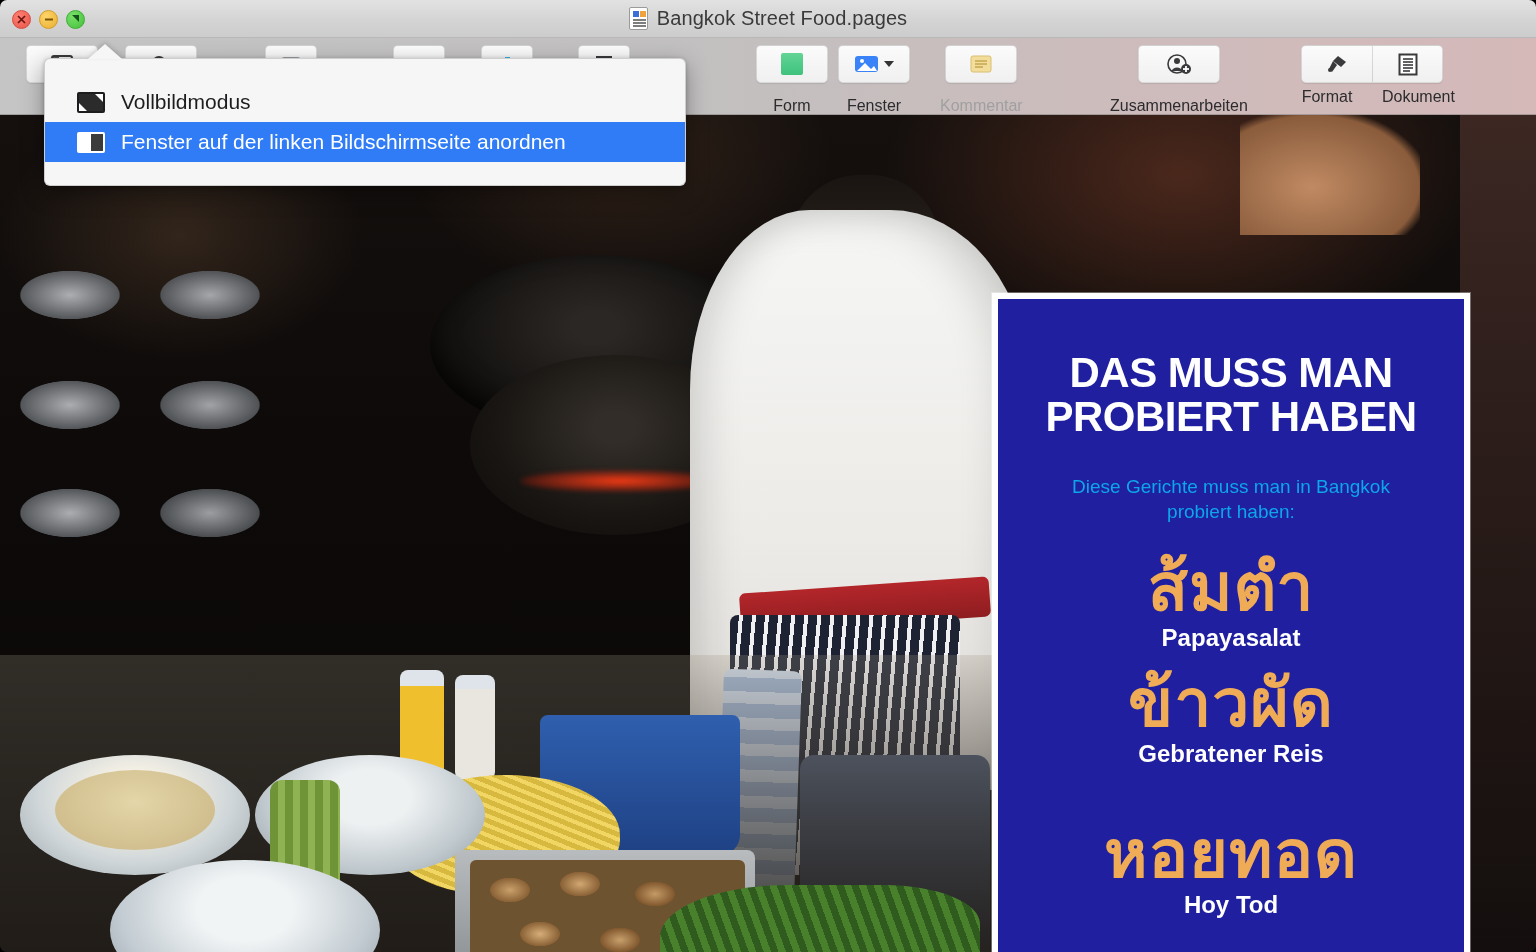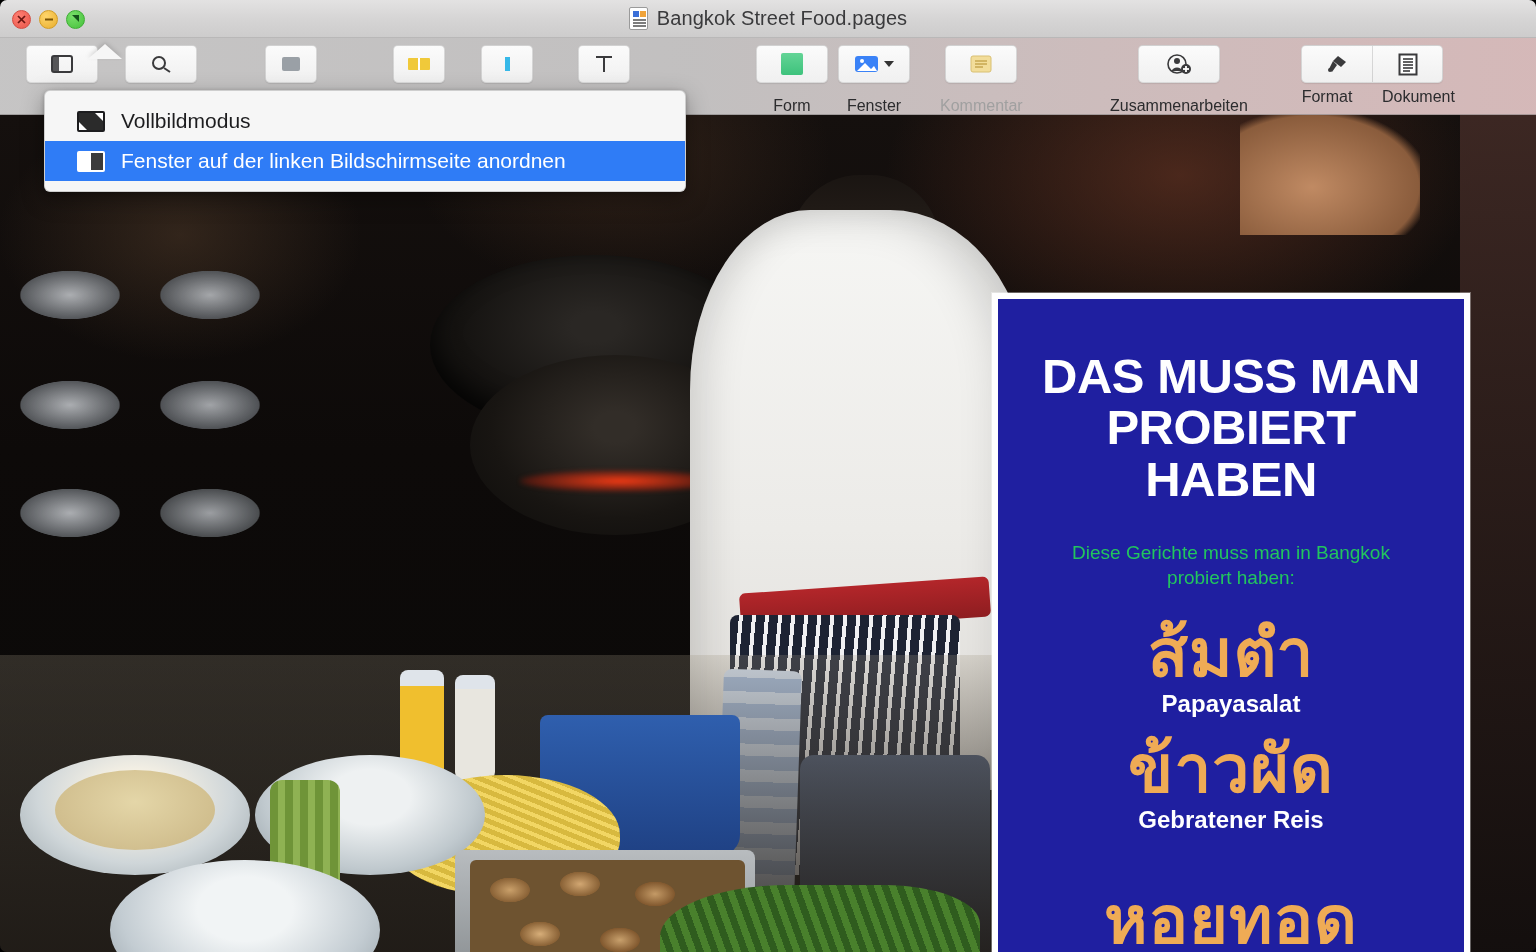--- a/index.html
+++ b/index.html
@@ -93,21 +93,21 @@
   .sq-green { width: 22px; height: 22px; background: linear-gradient(to bottom,#63d496,#3ec27c); border-radius: 2px; }
   .chev { width: 0;height:0; border-left:5px solid transparent; border-right:5px solid transparent; border-top:6px solid #333; }
 
   
   .menu {
     position: absolute; left: 44px; top: 58px; width: 642px;
     background: #f6f6f6;
     border: 1px solid rgba(0,0,0,.16);
     border-radius: 6px;
     box-shadow: 0 7px 22px rgba(0,0,0,.34), 0 1px 4px rgba(0,0,0,.22);
-    z-index: 60; padding: 10px 0; overflow: hidden; margin-top: 32px;
+    z-index: 60; padding: 23px 0; overflow: hidden;
   }
   .menu-arrow {
     position: absolute; left: 88px; top: 44px;
     width: 0; height: 0;
     border-left: 17px solid transparent;
     border-right: 17px solid transparent;
     border-bottom: 15px solid #f6f6f6;
     z-index: 61;
     filter: drop-shadow(0 -2px 2px rgba(0,0,0,.14));
   }
@@ -287,25 +287,25 @@
     box-shadow: 0 0 0 1px rgba(255,255,255,.35);
     z-index: 10;
   }
   .bluepage-inner {
     width: 100%; height: 100%;
     background: #1f1fa0;
     display: flex; flex-direction: column; align-items: center;
     padding-top: 52px;
   }
   .bp-title {
-    color: #fff; font-size: 49px; font-weight: bold; line-height: 1.05;
+    color: #fff; font-size: 42px; font-weight: bold; line-height: 1.05;
     letter-spacing: -.5px; text-align: center; width: 430px;
   }
   .bp-sub {
-    color: #22c55e; font-size: 19px; line-height: 1.3;
+    color: #0ea5e9; font-size: 19px; line-height: 1.3;
     text-align: center; margin-top: 36px; width: 380px;
   }
   .dish { text-align: center; }
   .dish .thai {
     color: #efab55; font-size: 66px; font-weight: bold; line-height: 1.05;
     letter-spacing: 1px;
   }
   .dish .de {
     color: #fff; font-size: 24px; font-weight: bold; margin-top: 2px;
   }

